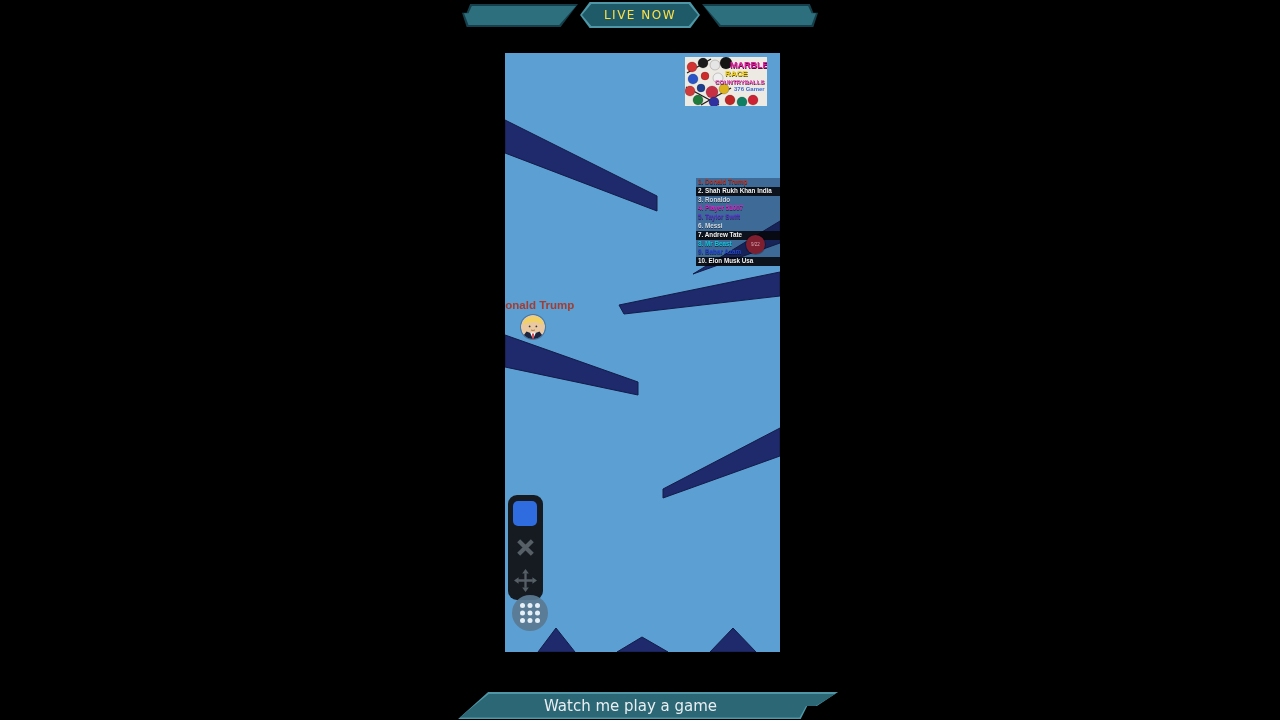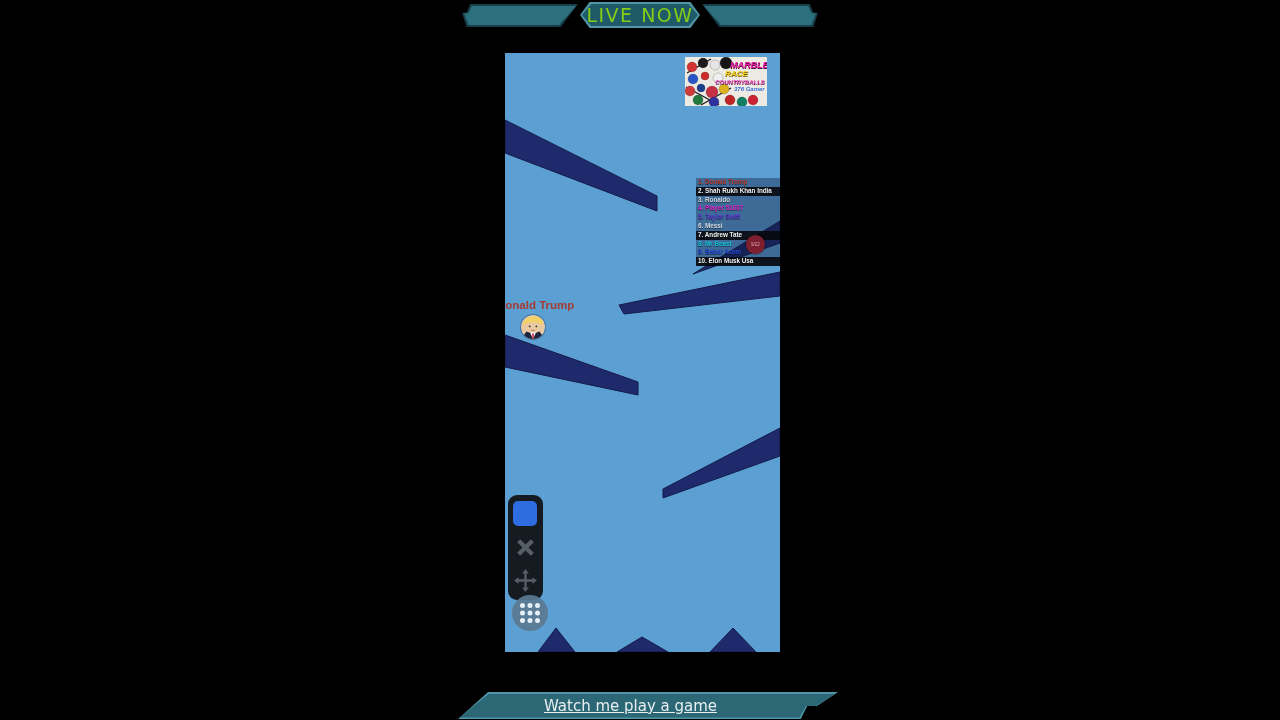--- a/index.html
+++ b/index.html
@@ -13,37 +13,37 @@
   .wing-l{left:2px;top:2px;width:116px;height:23px;background:var(--banner_dark);
           clip-path:polygon(0 38%,4% 38%,7% 0,100% 0,85% 100%,4% 100%);}
   .wing-l .fill{background:var(--banner_fill);clip-path:polygon(0 38%,4% 38%,7% 0,100% 0,85% 100%,4% 100%);}
   .wing-r{left:242px;top:2px;width:116px;height:23px;background:var(--banner_dark);
           clip-path:polygon(0 0,93% 0,96% 38%,100% 38%,96% 100%,15% 100%);}
   .wing-r .fill{background:var(--banner_fill);clip-path:polygon(0 0,93% 0,96% 38%,100% 38%,96% 100%,15% 100%);}
   .live-box{left:120px;top:0;width:120px;height:26px;background:var(--banner_border);
             clip-path:polygon(8% 0,92% 0,100% 50%,92% 100%,8% 100%,0 50%);}
   .live-box .fill{background:var(--banner_inner);clip-path:polygon(8% 0,92% 0,100% 50%,92% 100%,8% 100%,0 50%);
                   display:flex;align-items:center;justify-content:center;}
-  .live-text{color:#84cc16;font-size:19px;letter-spacing:1.5px;font-family:"DejaVu Sans",sans-serif;}
+  .live-text{color:#fde047;font-size:12px;letter-spacing:1.5px;font-family:"DejaVu Sans",sans-serif;}
 
   
   .banner-bottom{position:absolute;left:455px;top:692px;width:385px;height:27px;background:var(--banner_border);
     clip-path:polygon(8.6% 0,99.5% 0,94% 52%,91.5% 52%,89.8% 100%,0.8% 100%);}
   .banner-bottom .fill{position:absolute;inset:1.5px;background:var(--banner_inner2);
     clip-path:polygon(8.6% 0,99.5% 0,94% 52%,91.5% 52%,89.8% 100%,0.8% 100%);
     display:flex;align-items:center;justify-content:center;}
-  .banner-bottom .txt{color:#e9eef1;font-size:15px;padding-right:34px;font-family:"DejaVu Sans",sans-serif;text-decoration:underline;}
+  .banner-bottom .txt{color:#e9eef1;font-size:15px;padding-right:34px;font-family:"DejaVu Sans",sans-serif;}
 
   
   .game{position:absolute;left:505px;top:53px;width:275px;height:599px;background:var(--game_bg);overflow:hidden;}
   .game svg.scene{position:absolute;left:0;top:0;}
 
   
   .thumb{position:absolute;left:180px;top:4px;width:82px;height:49px;background:#edeae3;overflow:hidden;}
-  .thumb .t{position:absolute;font-weight:bold;white-space:nowrap;line-height:1;font-style:italic;}
+  .thumb .t{position:absolute;font-weight:bold;white-space:nowrap;line-height:1;}
   .t1{left:45px;top:4px;font-size:9px;color:#e5189f;text-shadow:0.6px 0.6px 0 #55103f;}
   .t2{left:40px;top:13px;font-size:8px;color:#f2cf1d;text-shadow:0.6px 0.6px 0 #6b5a00;}
   .t3{left:30px;top:22px;font-size:6px;color:#f05cc0;text-shadow:0.5px 0.5px 0 #551040;}
   .t4{left:49px;top:29px;font-size:6px;color:#3a6cd4;}
 
   
   .lb{position:absolute;left:191px;top:125px;width:84px;}
   .lb-row{height:8.8px;line-height:8.9px;font-size:6.3px;font-weight:bold;padding-left:2px;
           white-space:nowrap;overflow:hidden;text-shadow:0 0.7px 0 rgba(0,0,0,0.55);}
   .rank-badge{position:absolute;left:241px;top:182px;width:19px;height:19px;border-radius:50%;

